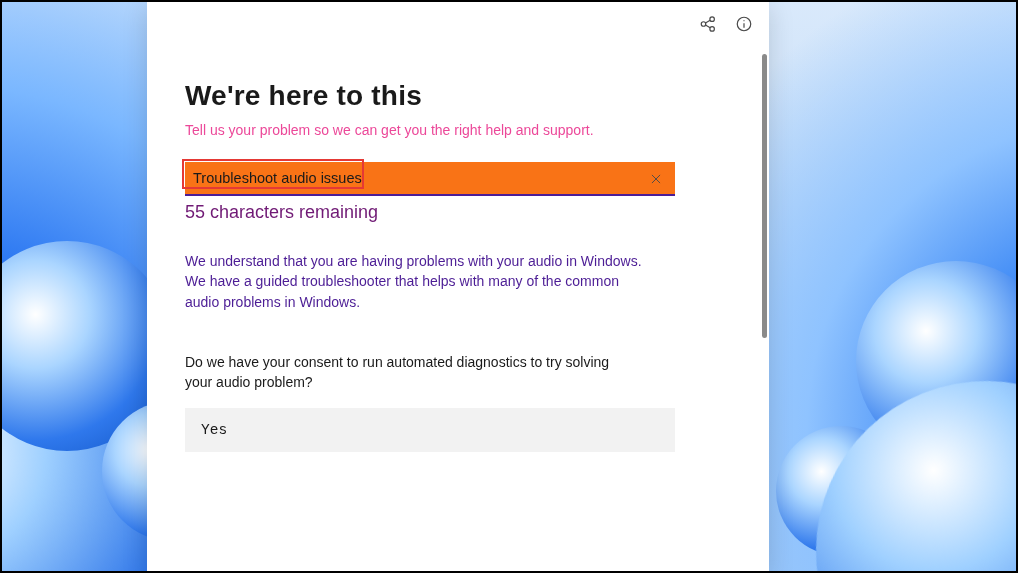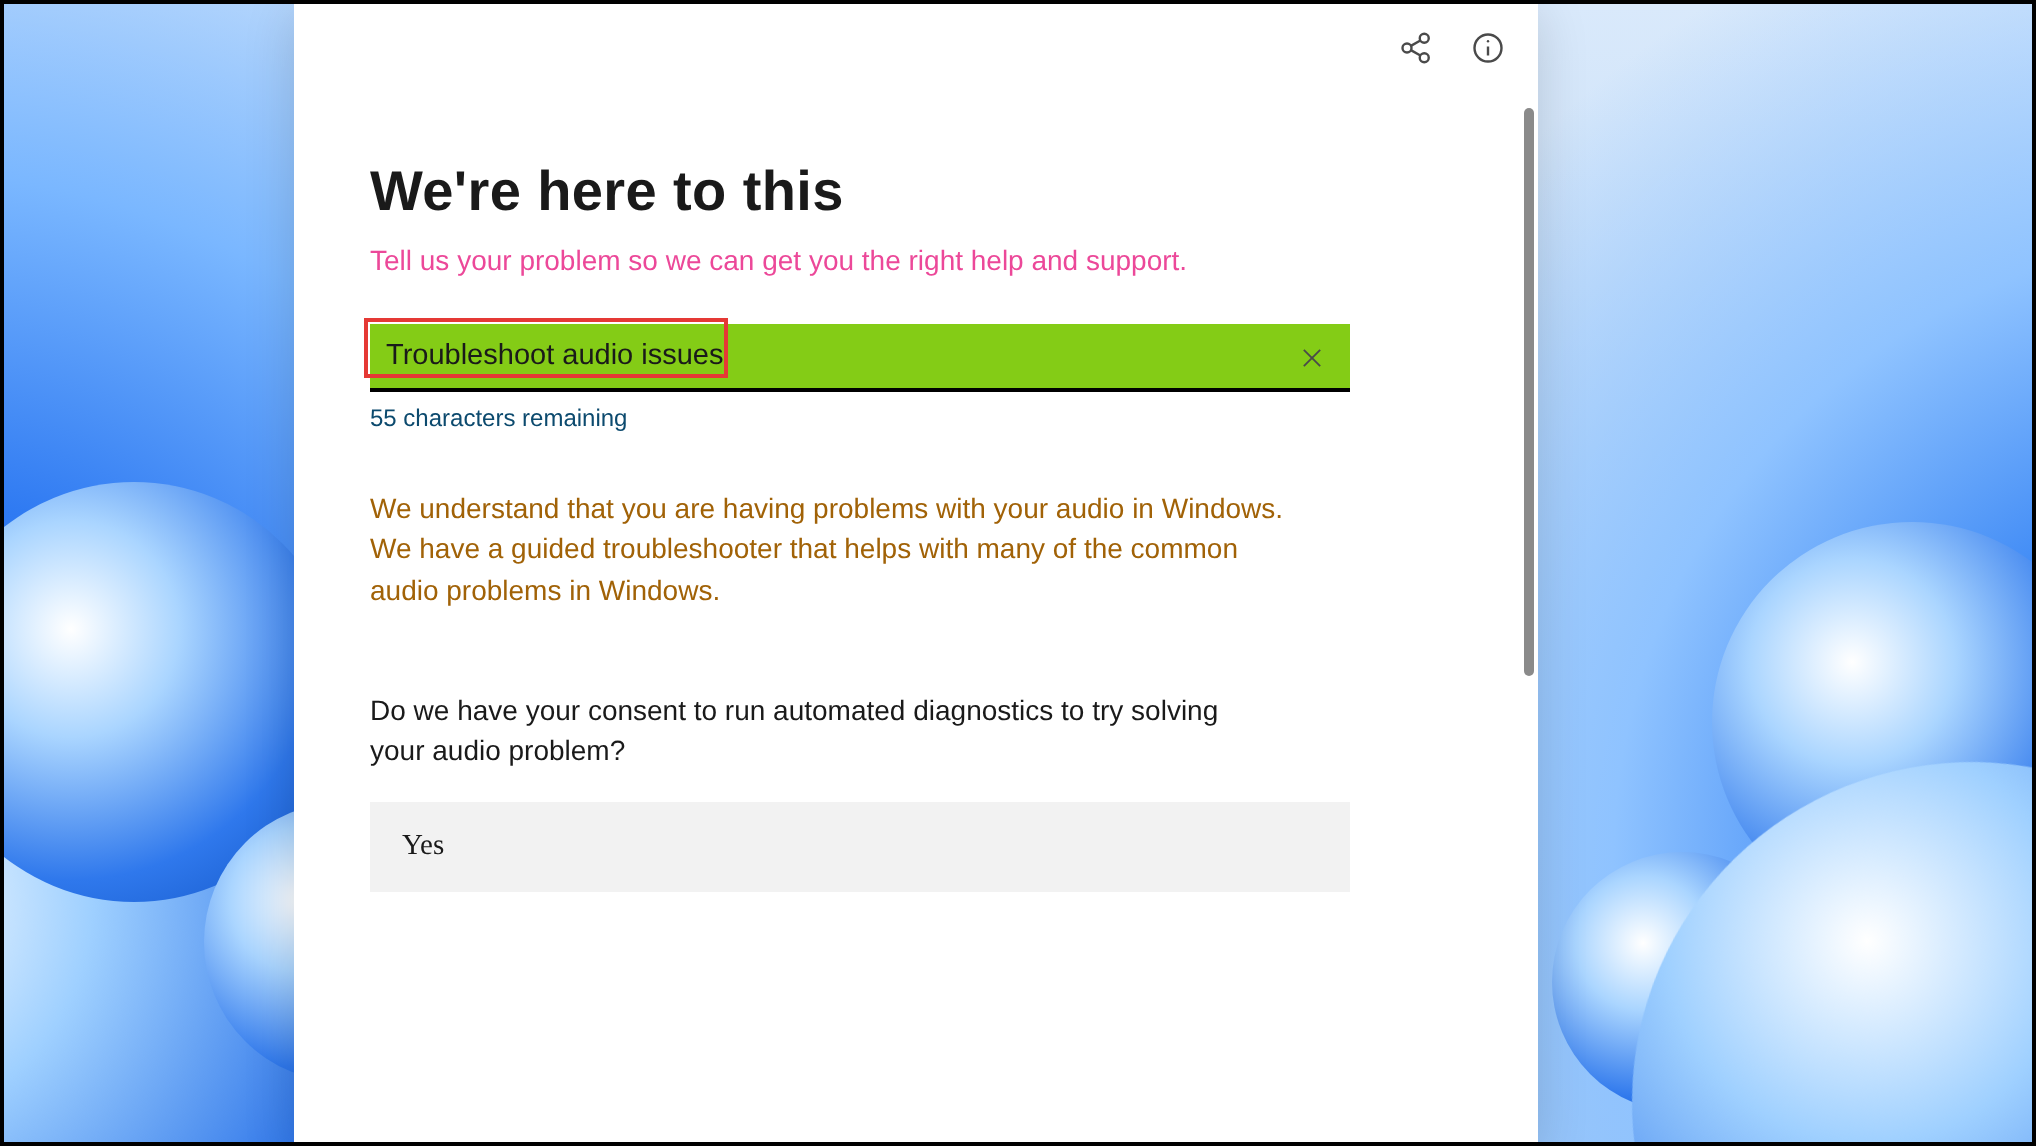--- a/index.html
+++ b/index.html
@@ -49,38 +49,38 @@
     .subtitle { font-size: 14px; color:#ec4899; margin-bottom: 24px; }
 
     .search-wrap { position: relative; width: 490px; }
     .search-highlight {
       position:absolute; top:-3px; left:-3px; width:182px; height:30px;
       border:2px solid #e53935; pointer-events:none; z-index:3;
     }
     .search-input {
       width:100%; height:34px; padding:6px 36px 6px 8px;
       font-size:14.5px; font-family:inherit; color:#1a1a1a;
-      border:none; border-bottom:2px solid #000000; background:#84cc16; outline:none;
+      border:none; border-bottom:2px solid #4c1d95; background:#f97316; outline:none;
     }
     .clear-btn {
       position:absolute; right:4px; top:2px; width:30px; height:30px;
       display:flex; align-items:center; justify-content:center;
       background:none; border:none; cursor:pointer; color:#4a4a4a;
     }
-    .char-count { font-size:12px; color:#0c4a6e; margin-top:6px; }
+    .char-count { font-size:18px; color:#701a75; margin-top:6px; }
 
     .section-title { font-weight:700; font-size:14.5px; margin-top:30px; color:#000; }
-    .paragraph { font-size:14px; line-height:1.45; margin-top:28px; color:#a16207; max-width:470px; }
+    .paragraph { font-size:14px; line-height:1.45; margin-top:28px; color:#4c1d95; max-width:470px; }
     .paragraph.tight { margin-top:22px; }
     .note-label { font-weight:700; }
     .consent-q { font-weight:400; font-size:14px; margin-top:40px; max-width:440px; line-height:1.45; }
 
     .option-btn {
       display:block; width:490px; text-align:left; margin-top:16px;
-      padding:14px 16px; font-size:14.5px; font-family:Liberation Serif, serif; color:#1a1a1a;
+      padding:14px 16px; font-size:14.5px; font-family:Liberation Mono, monospace; color:#1a1a1a;
       background:#f2f2f2; border:none; cursor:pointer;
     }
   </style>
 </head>
 <body>
 
 <div class="wallpaper">
   <div class="petal pL1"></div>
     <div class="petal pL2"></div>
   <div class="petal pR1"></div>

